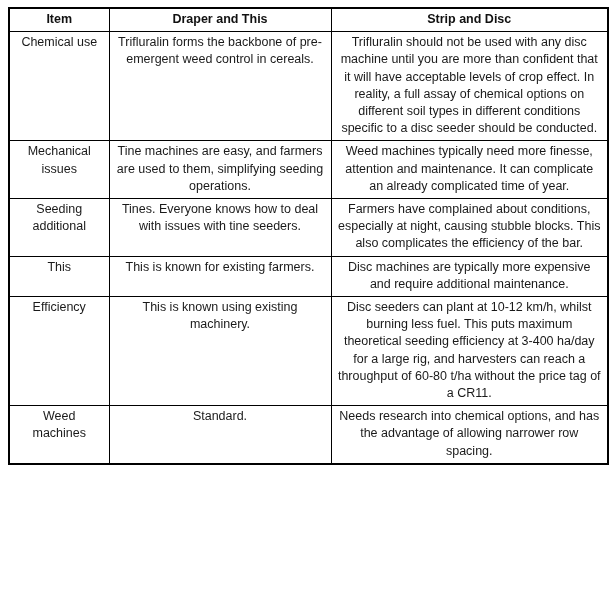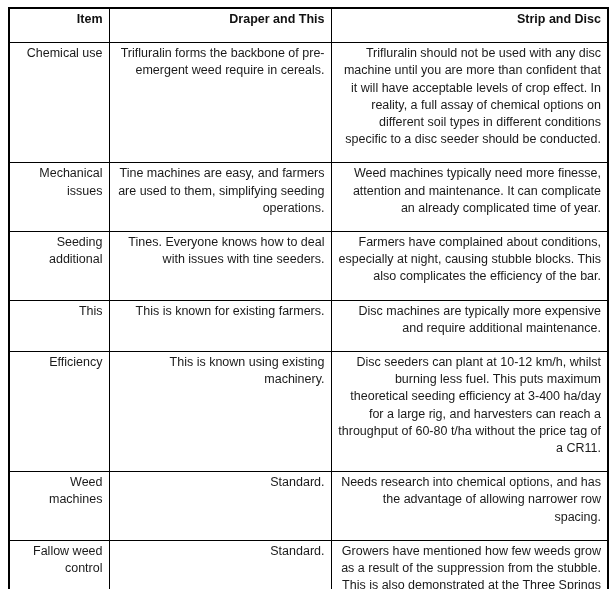--- a/index.html
+++ b/index.html
@@ -17,22 +17,22 @@
     border-collapse: collapse;
     table-layout: fixed;
     width: 599px;
     margin: 7px 0 0 8px;
     border: 2px solid #000000;
   }
   table.doc-table th,
   table.doc-table td {
     border: 1px solid #000000;
     vertical-align: top;
-    text-align: right;
-    padding: 2px 6px 14px 6px;
+    text-align: center;
+    padding: 2px 6px 3px 6px;
     font-size: 12.5px;
     line-height: 17.2px;
     color: #1a1a1a;
     word-wrap: break-word;
   }
   table.doc-table th {
     font-weight: bold;
     color: #111111;
   }
   col.col-item  { width: 100px; }
@@ -51,21 +51,21 @@
   <thead>
     <tr>
       <th>Item</th>
       <th>Draper and This</th>
       <th>Strip and Disc</th>
     </tr>
   </thead>
   <tbody>
     <tr>
       <td>Chemical use</td>
-      <td>Trifluralin forms the backbone of pre-emergent weed require in cereals.</td>
+      <td>Trifluralin forms the backbone of pre-emergent weed control in cereals.</td>
       <td>Trifluralin should not be used with any disc machine until you are more than confident that it will have acceptable levels of crop effect. In reality, a full assay of chemical options on different soil types in different conditions specific to a disc seeder should be conducted.</td>
     </tr>
     <tr>
       <td>Mechanical issues</td>
       <td>Tine machines are easy, and farmers are used to them, simplifying seeding operations.</td>
       <td>Weed machines typically need more finesse, attention and maintenance. It can complicate an already complicated time of year.</td>
     </tr>
     <tr>
       <td>Seeding additional</td>
       <td>Tines. Everyone knows how to deal with issues with tine seeders.</td>
@@ -79,19 +79,14 @@
     <tr>
       <td>Efficiency</td>
       <td>This is known using existing machinery.</td>
       <td>Disc seeders can plant at 10-12 km/h, whilst burning less fuel. This puts maximum theoretical seeding efficiency at 3-400 ha/day for a large rig, and harvesters can reach a throughput of 60-80 t/ha without the price tag of a CR11.</td>
     </tr>
     <tr>
       <td>Weed machines</td>
       <td>Standard.</td>
       <td>Needs research into chemical options, and has the advantage of allowing narrower row spacing.</td>
     </tr>
-    <tr>
-      <td>Fallow weed control</td>
-      <td>Standard.</td>
-      <td>Growers have mentioned how few weeds grow as a result of the suppression from the stubble. This is also demonstrated at the Three Springs site.</td>
-    </tr>
   </tbody>
 </table>
 
 </body></html>

